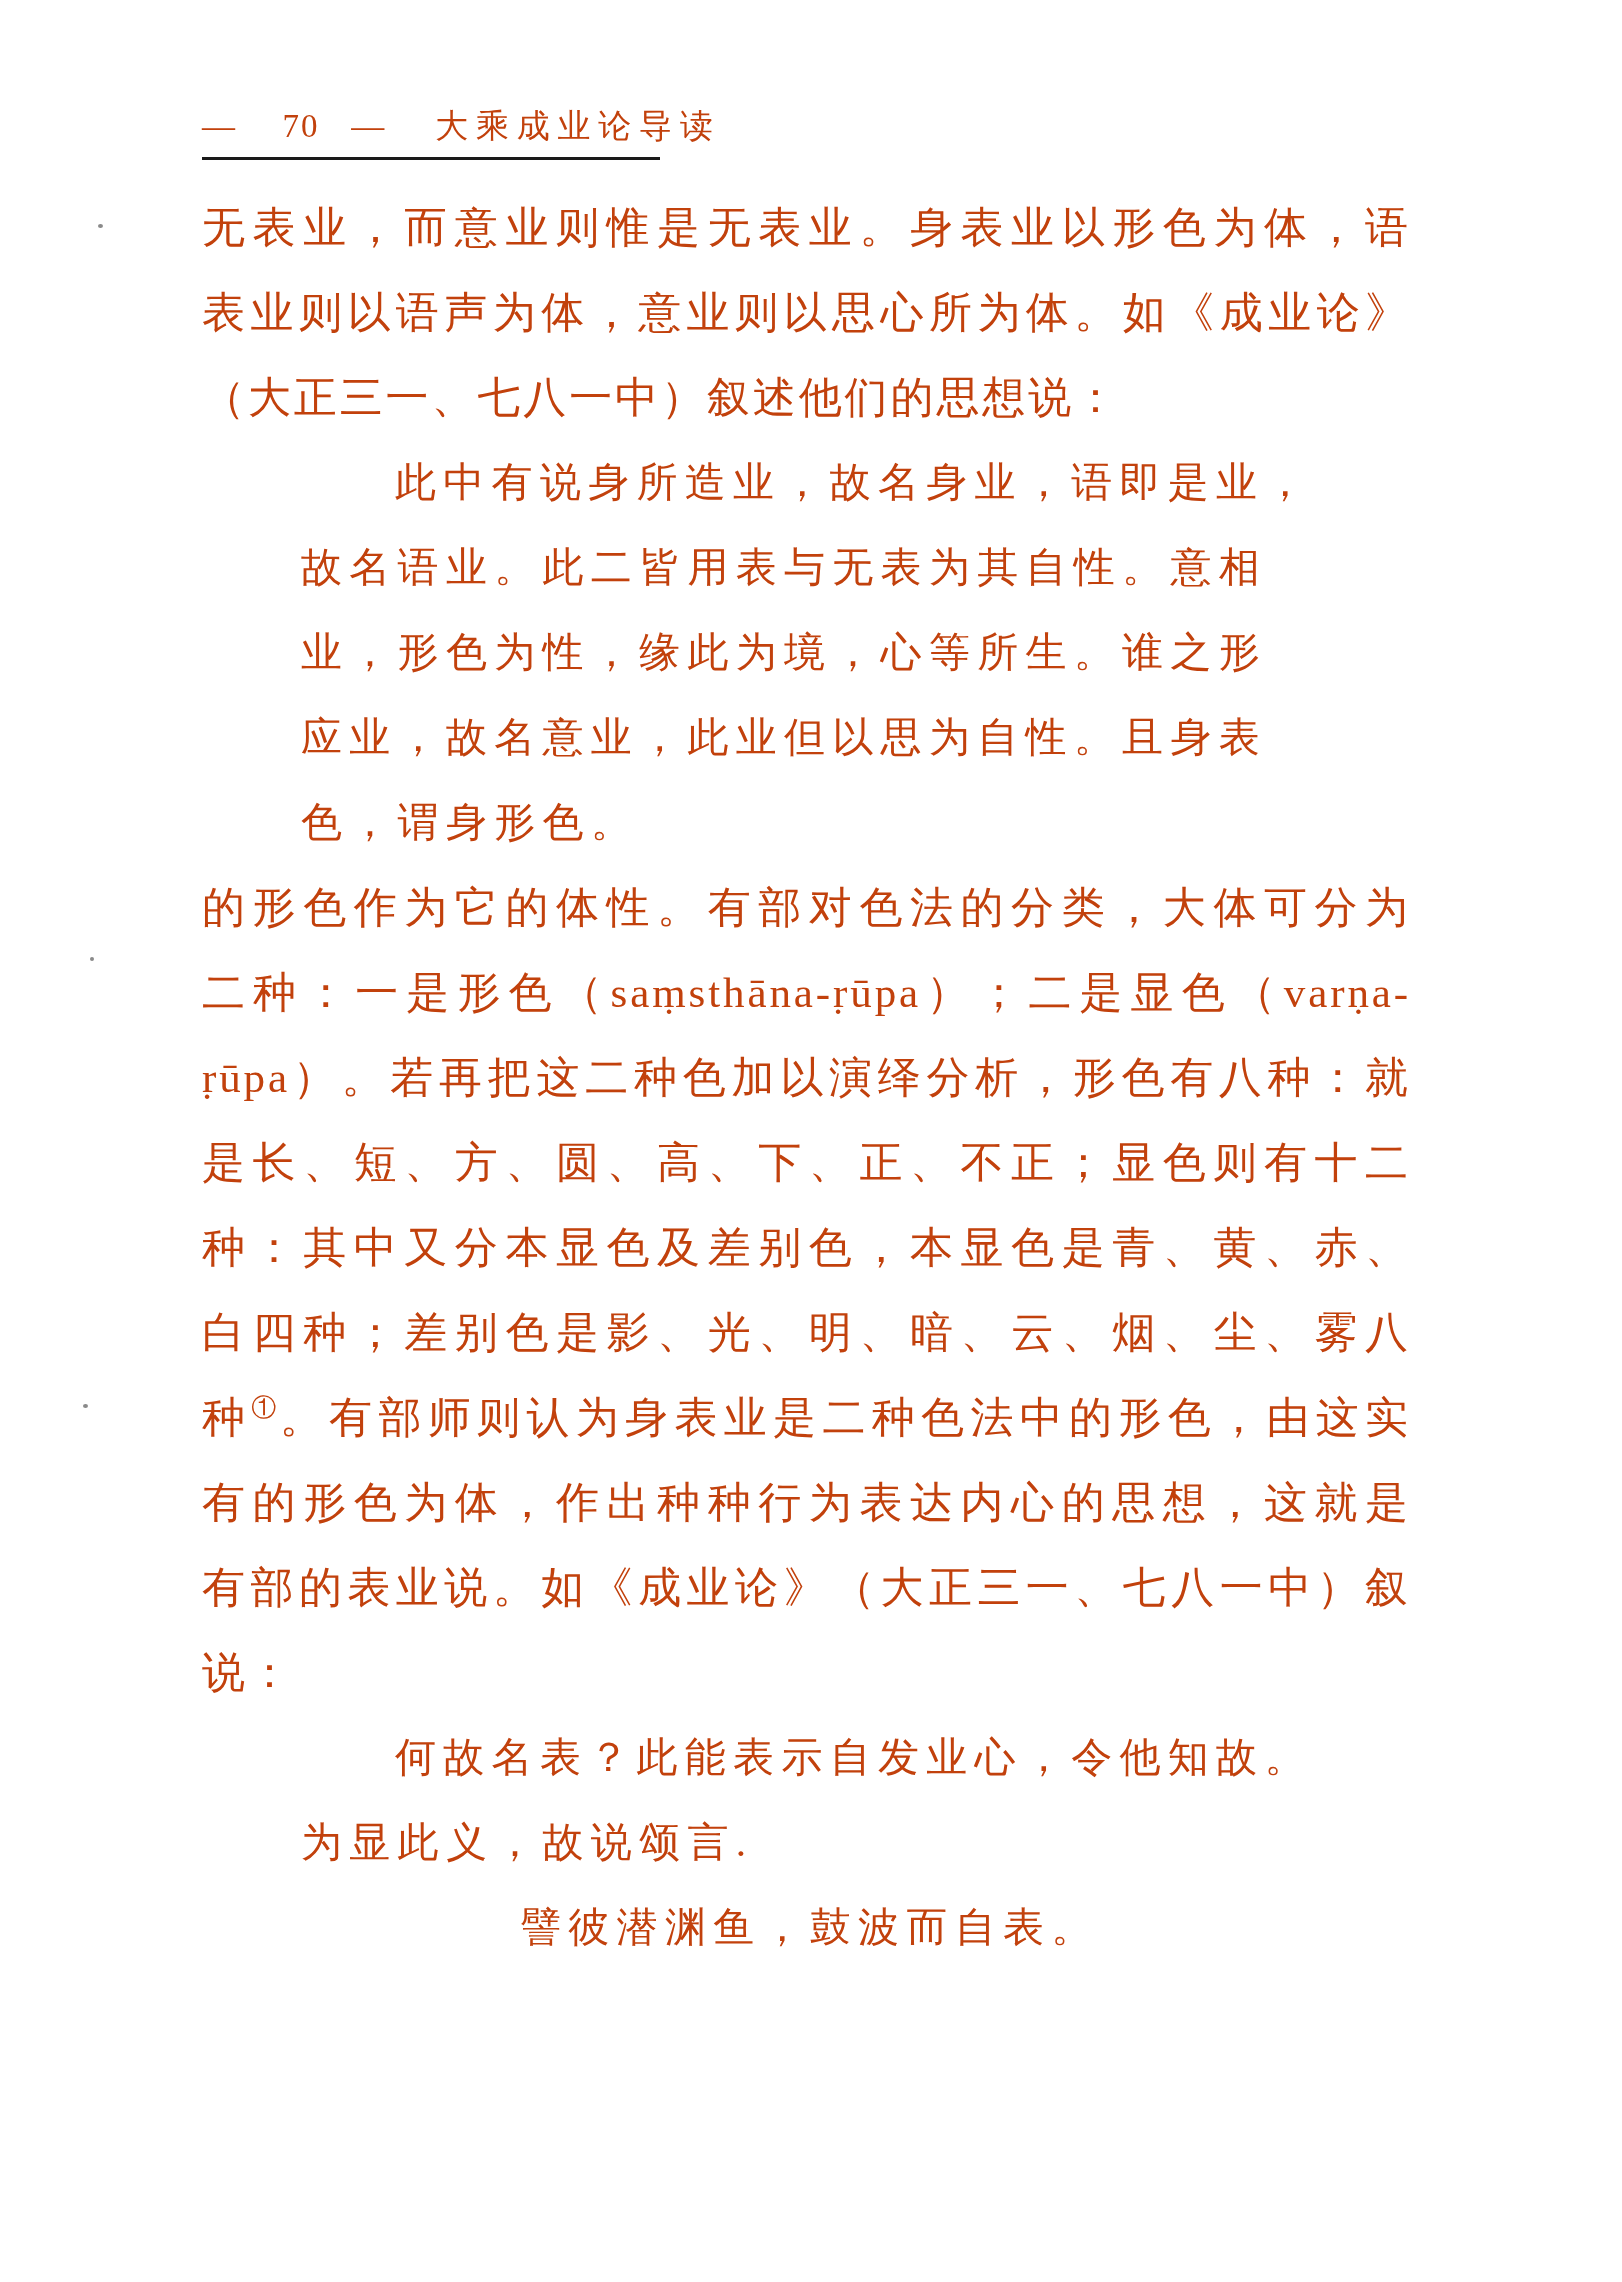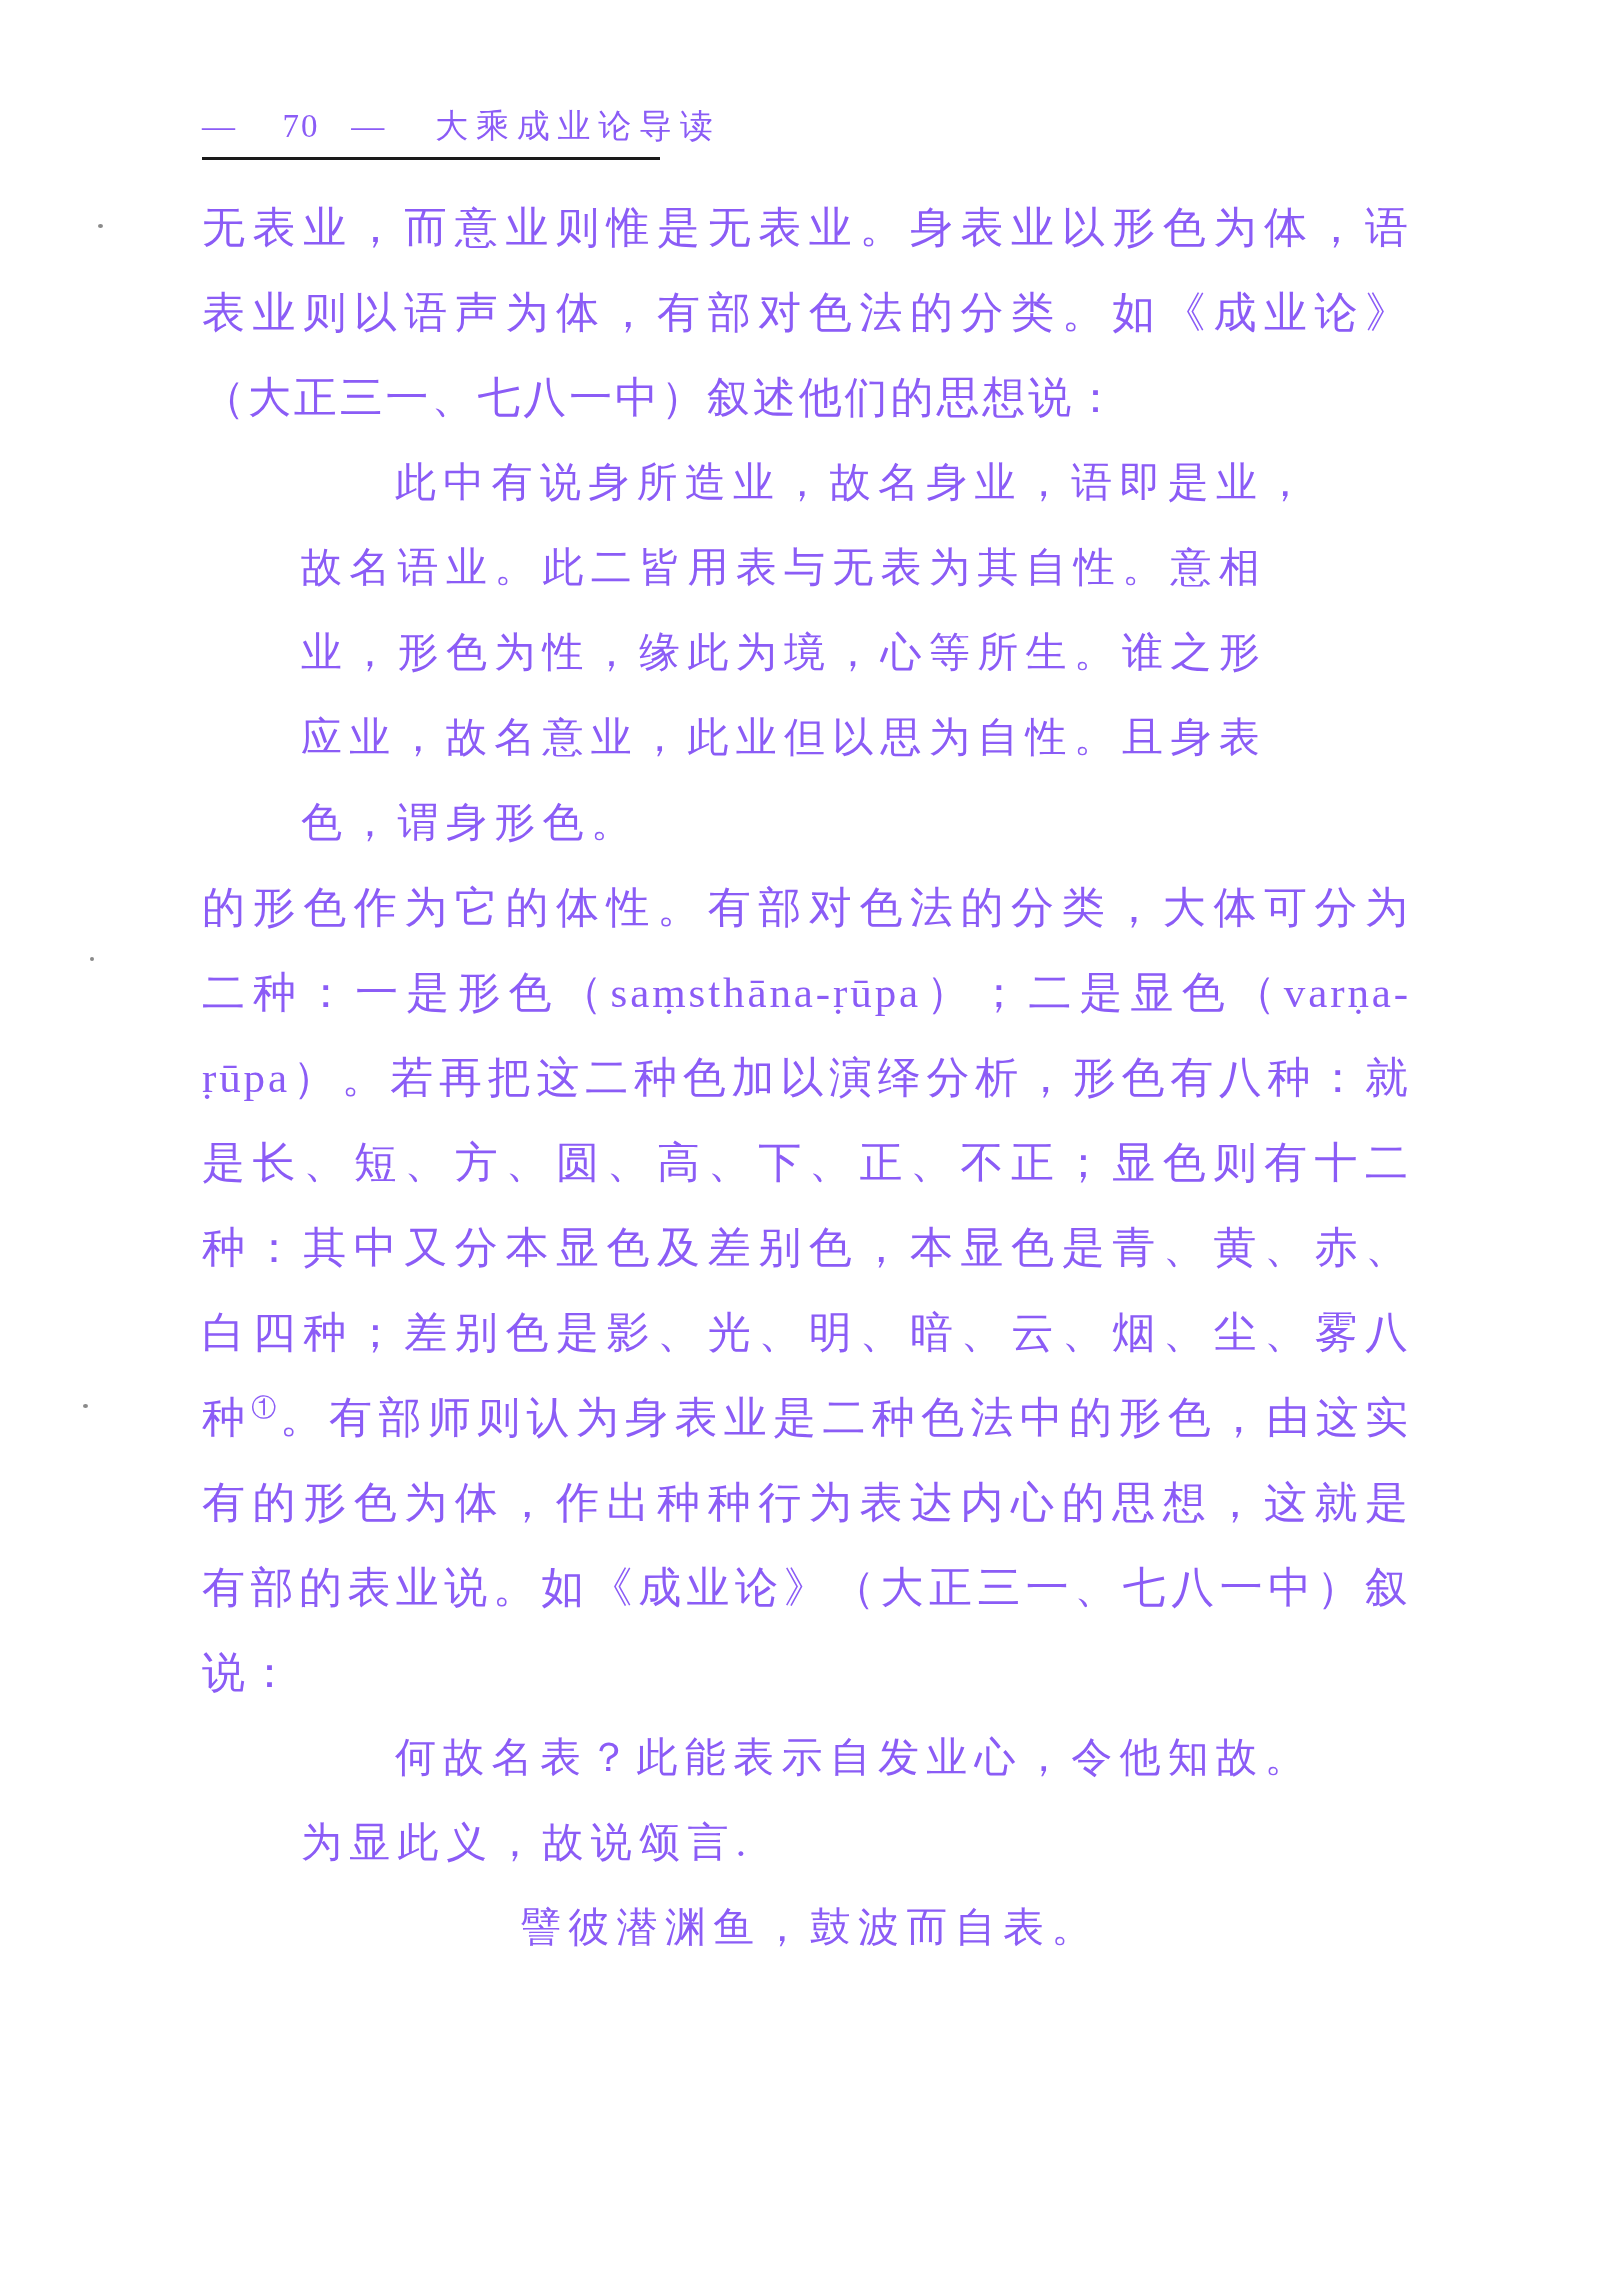--- a/index.html
+++ b/index.html
@@ -1,21 +1,21 @@
 <!DOCTYPE html>
 <html lang="zh"><head>
 <meta charset="utf-8">
 <style>
   html,body{margin:0;padding:0;background:#e8e8e6;}
   .page{
     position:relative;
     width:1623px;height:2282px;
     margin:0 auto;
     background:#ffffff;
-    color:#8b5cf6;
+    color:#c2410c;
     font-family:"Liberation Serif","DejaVu Serif",serif;
     overflow:hidden;
   }
   
   .running-head{
     position:absolute;left:202px;top:105px;
     font-size:33px;line-height:43px;
     letter-spacing:2px;
     white-space:nowrap;
   }
@@ -75,21 +75,21 @@
   <div class="running-head">
     <span class="dash">—</span>
     <span class="pagenum">70</span>
     <span class="dash">—</span>
     <span class="booktitle">大乘成业论导读</span>
   </div>
   <div class="head-rule"></div>
 
   <div class="text-col">
     <div class="line jfy">无表业，而意业则惟是无表业。身表业以形色为体，语</div>
-    <div class="line jfy">表业则以语声为体，有部对色法的分类。如《成业论》</div>
+    <div class="line jfy">表业则以语声为体，意业则以思心所为体。如《成业论》</div>
     <div class="line">（大正三一、七八一中）叙述他们的思想说：</div>
     <div class="line quote quote-first">此中有说身所造业，故名身业，语即是业，</div>
     <div class="line quote">故名语业。此二皆用表与无表为其自性。意相</div>
     <div class="line quote">业，形色为性，缘此为境，心等所生。谁之形</div>
     <div class="line quote">应业，故名意业，此业但以思为自性。且身表</div>
     <div class="line quote">色，谓身形色。</div>
     <div class="line jfy">的形色作为它的体性。有部对色法的分类，大体可分为</div>
     <div class="line jfy">二种：一是形色（saṃsthāna-ṛūpa）；二是显色（varṇa-</div>
     <div class="line jfy">ṛūpa）。若再把这二种色加以演绎分析，形色有八种：就</div>
     <div class="line jfy">是长、短、方、圆、高、下、正、不正；显色则有十二</div>

